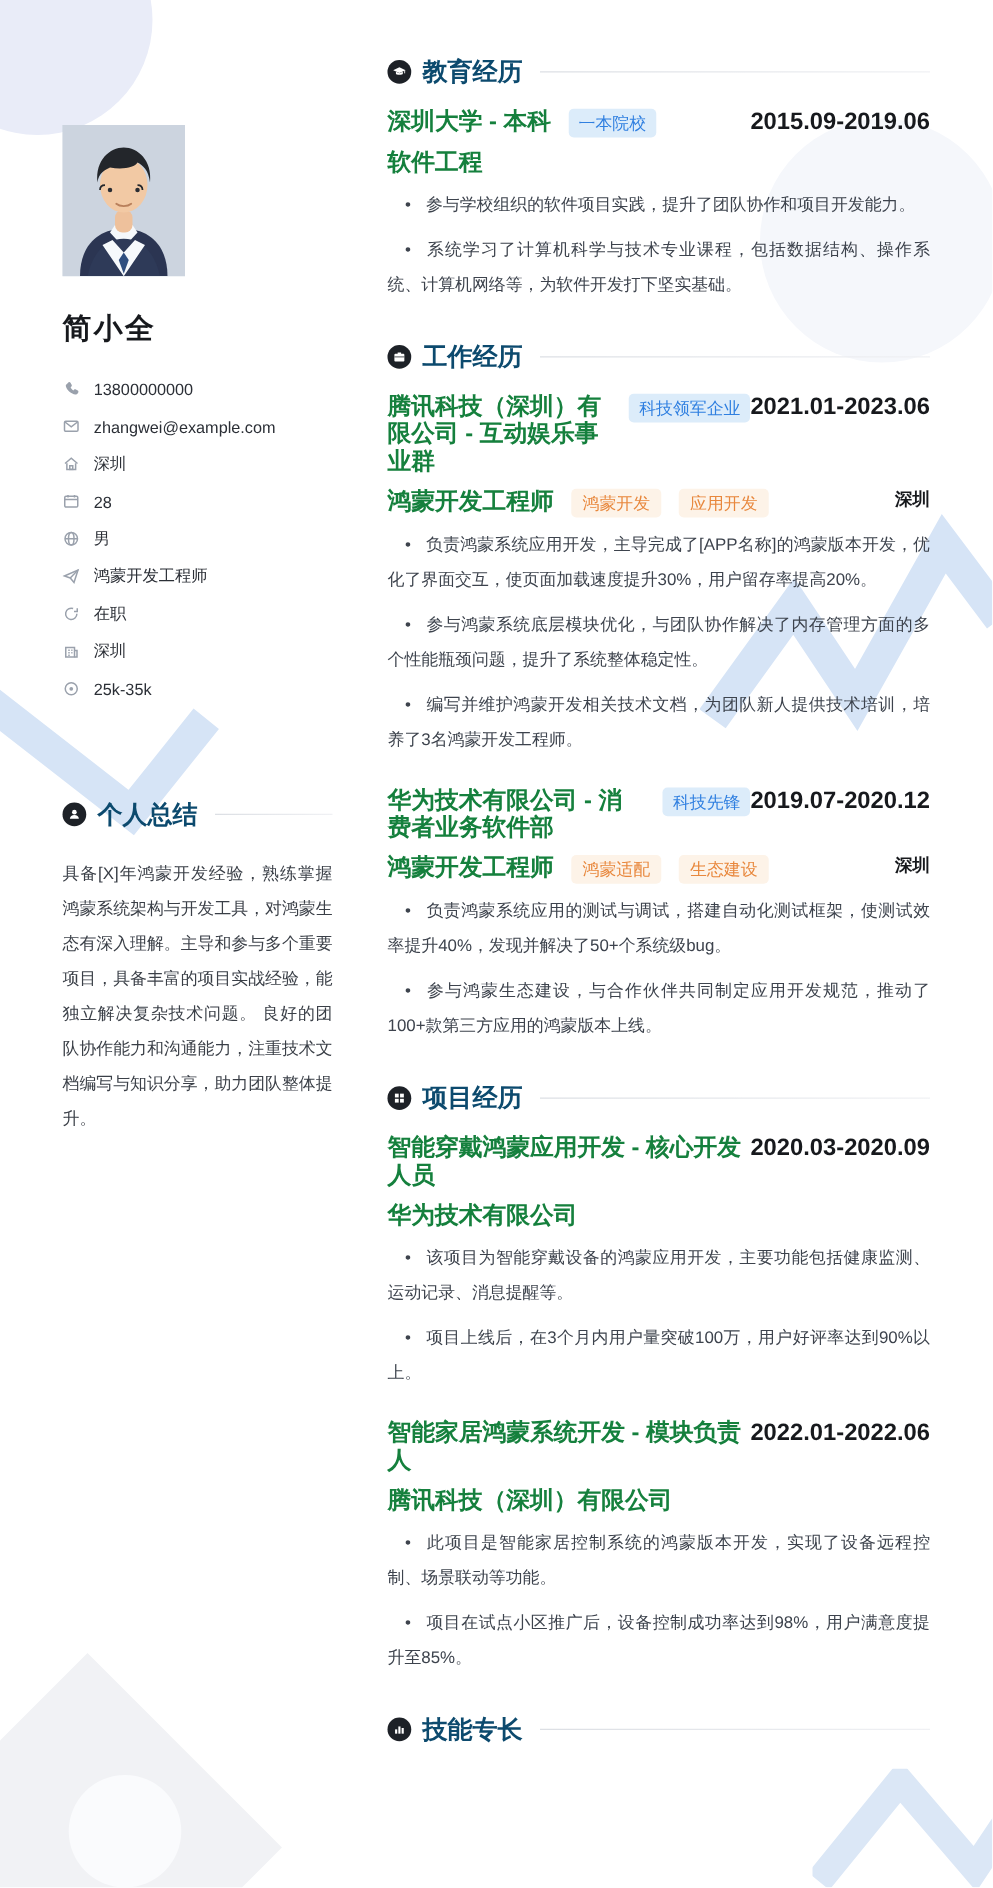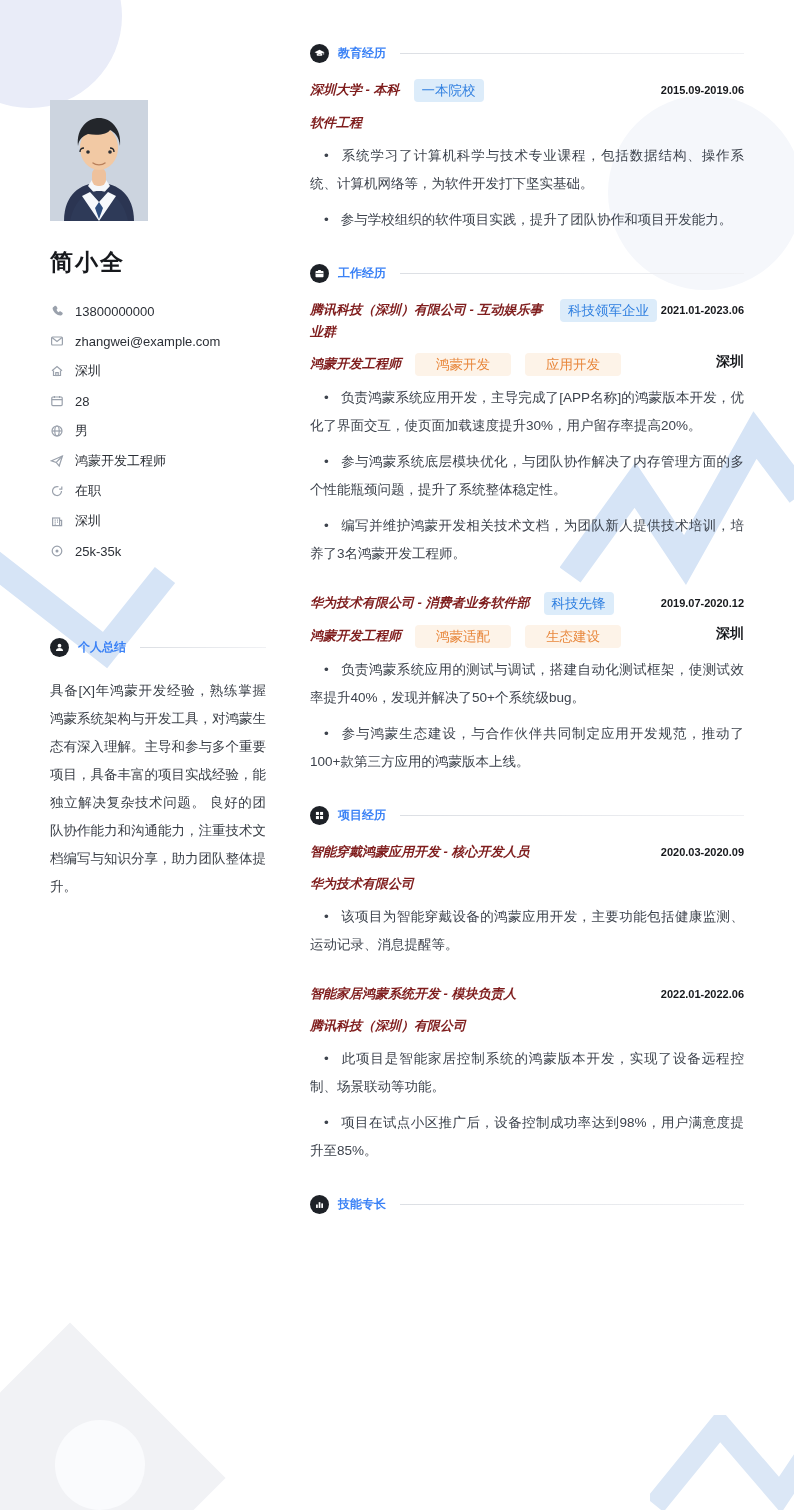--- a/index.html
+++ b/index.html
@@ -23,38 +23,38 @@
   .contacts li{display:flex;align-items:center;height:30px;font-size:13px;color:#2b2f36;}
   .cicon{width:14px;height:14px;margin-right:11px;display:inline-flex;align-items:center;
          justify-content:center;flex:0 0 14px;}
   .cicon svg{width:14px;height:14px;stroke:#9aa1ac;fill:none;stroke-width:1.2;}
   .cicon svg .f{fill:#9aa1ac;stroke:none;}
   
   .shead{display:flex;align-items:center;margin:0 0 16px 0;}
   .hicon{width:19px;height:19px;border-radius:50%;background:#1d2127;display:inline-flex;
          align-items:center;justify-content:center;margin-right:9px;flex:0 0 19px;}
   .hicon svg{width:11px;height:11px;fill:#ffffff;}
-  .htitle{font-size:12px;font-weight:700;color:#3b82f6;white-space:nowrap;}
+  .htitle{font-size:20px;font-weight:700;color:#0c4a6e;white-space:nowrap;}
   .hline{flex:1;height:1px;margin-left:14px;background:linear-gradient(90deg,#dcdfe4,#f0f1f4);}
   
   .summary{font-size:13.5px;line-height:28px;color:#3a3f47;margin:20px 0 0 0;text-align:justify;}
   .side-sec{margin-top:72px;}
   
   section{margin-bottom:30px;}
   .row{display:flex;align-items:flex-start;margin-bottom:10px;}
-  .bold{font-size:13px;font-weight:700;color:#7f1d1d;line-height:22px;font-style:italic;}
+  .bold{font-size:19px;font-weight:700;color:#15803d;line-height:22px;}
   .company{flex:0 1 auto;max-width:236px;}
-  .date{margin-left:auto;font-size:11px;font-weight:700;color:#17191d;white-space:nowrap;
+  .date{margin-left:auto;font-size:19px;font-weight:700;color:#17191d;white-space:nowrap;
         line-height:22px;}
   .loc{margin-left:auto;font-size:14px;font-weight:700;color:#17191d;white-space:nowrap;}
   .badge-blue{background:#dcecfa;color:#2f7fe0;font-size:13.5px;line-height:21px;
               padding:1px 8px;border-radius:4px;margin-left:14px;flex:0 0 auto;}
   .badge-wrap{max-width:88px;}
   .tag-orange{background:#fdf3e8;color:#e8873c;font-size:13.5px;line-height:21px;
-              padding:1px 21px;border-radius:4px;margin-left:14px;flex:0 0 auto;}
+              padding:1px 9px;border-radius:4px;margin-left:14px;flex:0 0 auto;}
   .bullet{font-size:13.5px;line-height:28px;color:#3d434d;margin:0 0 8px 0;
           text-indent:14px;text-align:justify;}
   .bullet::before{content:"•";margin-right:12px;color:#3d434d;}
   .sub{margin-bottom:8px;}
   .job{margin-bottom:24px;}
 </style>
 </head>
 <body>
 
 <div class="page">
@@ -211,22 +211,22 @@
         <span class="hline"></span>
       </div>
       <div class="row">
         <span class="bold">深圳大学 - 本科</span>
         <span class="badge-blue">一本院校</span>
         <span class="date">2015.09-2019.06</span>
       </div>
       <div class="row sub">
         <span class="bold">软件工程</span>
       </div>
+      <p class="bullet">参与学校组织的软件项目实践，提升了团队协作和项目开发能力。</p>
       <p class="bullet">系统学习了计算机科学与技术专业课程，包括数据结构、操作系统、计算机网络等，为软件开发打下坚实基础。</p>
-      <p class="bullet">参与学校组织的软件项目实践，提升了团队协作和项目开发能力。</p>
     </section>
 
     <section>
       <div class="shead">
         <span class="hicon">
           <svg viewBox="0 0 16 16">
               <path d="M6 2.8h4v1.6h2.8c.6 0 1 .4 1 1v7c0 .6-.4 1-1 1H3.2c-.6 0-1-.4-1-1v-7c0-.6.4-1 1-1H6zM7.2 4h1.6v.4H7.2z"></path>
               <rect x="2.2" y="7.6" width="11.6" height=".9" fill="#1d2127"></rect>
             </svg>
         </span>
@@ -284,20 +284,21 @@
 
       <div class="job">
         <div class="row">
           <span class="bold">智能穿戴鸿蒙应用开发 - 核心开发人员</span>
           <span class="date">2020.03-2020.09</span>
         </div>
         <div class="row sub">
           <span class="bold">华为技术有限公司</span>
         </div>
         <p class="bullet">该项目为智能穿戴设备的鸿蒙应用开发，主要功能包括健康监测、运动记录、消息提醒等。</p>
+        <p class="bullet">项目上线后，在3个月内用户量突破100万，用户好评率达到90%以上。</p>
       </div>
 
       <div class="job">
         <div class="row">
           <span class="bold">智能家居鸿蒙系统开发 - 模块负责人</span>
           <span class="date">2022.01-2022.06</span>
         </div>
         <div class="row sub">
           <span class="bold">腾讯科技（深圳）有限公司</span>
         </div>

